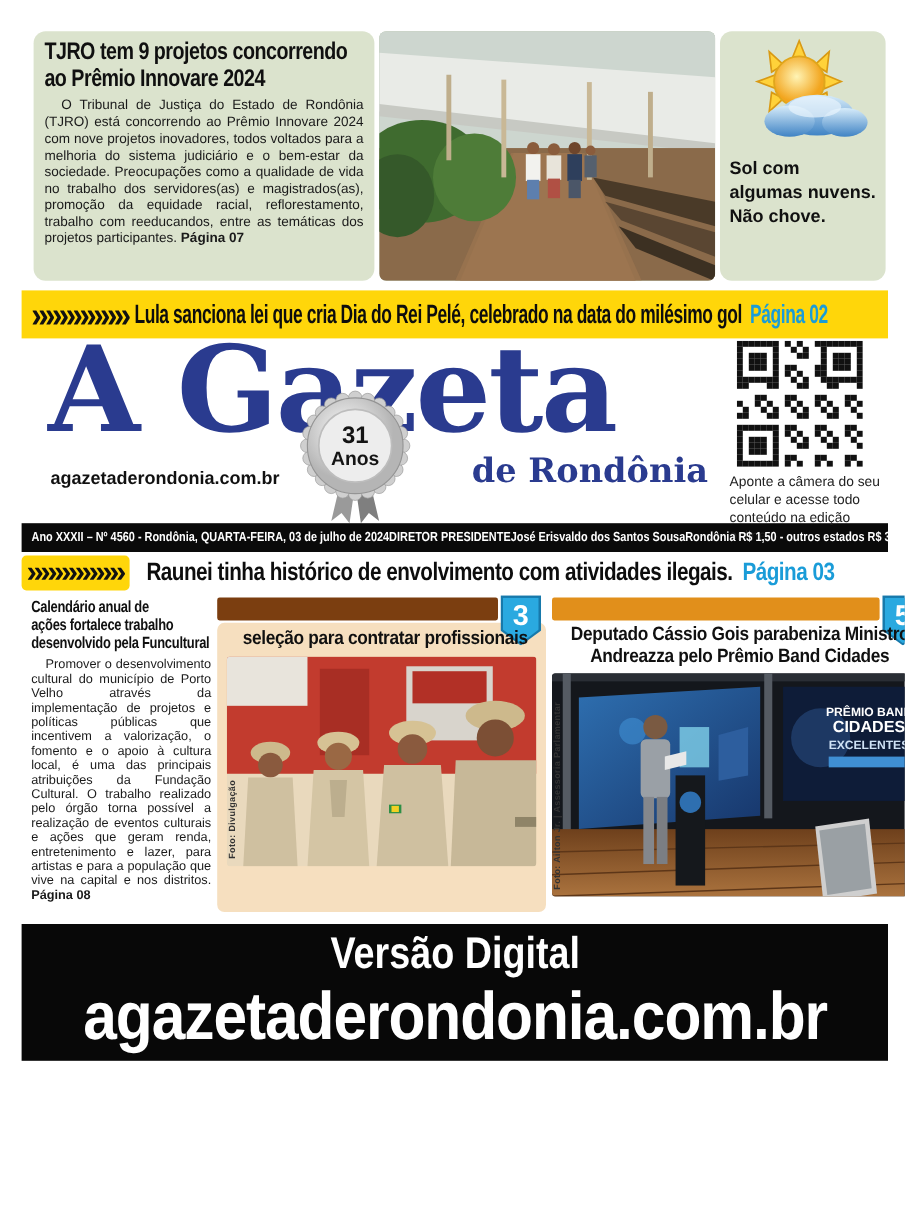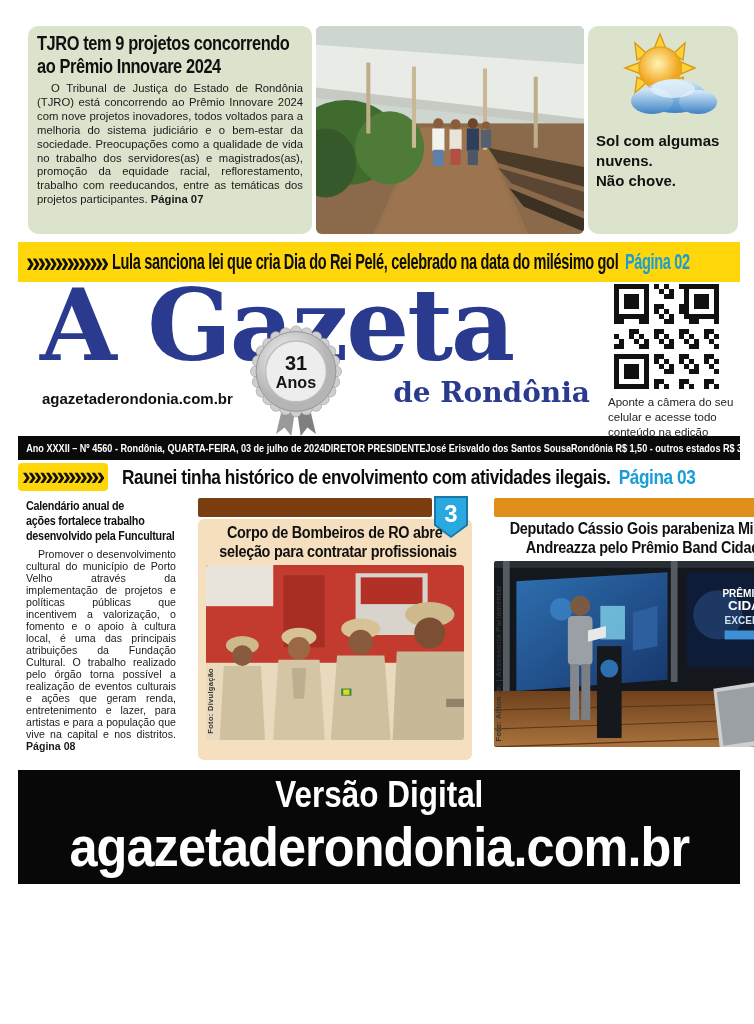--- a/index.html
+++ b/index.html
@@ -10,21 +10,21 @@
   .top-strip { display:flex; gap:4px; margin:26px 16px 0 28px; height:208px;border-radius:10px; }
   .green-panel { background:#dbe3cd; border-radius:10px; }
   .tjro-panel { width:284px; padding:6px 9px 4px 9px; }
   .tjro-title-line { font-weight:bold; font-size:20px; line-height:23px; color:#101010;
       white-space:nowrap; transform:scaleX(.82); transform-origin:0 50%; letter-spacing:-.5px; }
   .tjro-body { margin-top:4px; font-size:11.3px; line-height:13.9px; text-align:justify;
       color:#1a1a1a; text-indent:14px; }
   .pgref-inline { font-weight:bold; }
   .top-photo { flex:1; border-radius:6px; overflow:hidden; background:#cfd8c8; }
   .top-photo svg { display:block; width:100%; height:100%; }
-  .weather-panel { width:150px; padding:6px 8px; display:flex; flex-direction:column; align-items:center; }
+  .weather-panel { width:138px; padding:6px 8px; display:flex; flex-direction:column; align-items:center; }
   .weather-text { align-self:flex-start; font-weight:bold; font-size:15px; line-height:20px; color:#111; margin-top:4px; }
 
   
   .ticker-top { display:flex; align-items:center; margin:8px 14px 0 18px; height:40px;
       background:#ffd60a; padding:0 8px; }
   .chevrons { font-weight:bold; color:#111; font-size:26px; letter-spacing:-3px; line-height:1;
       transform:scaleY(1.15); }
   .chev-box { background:#ffd60a; border-radius:4px; padding:0 6px 2px 4px; margin-right:8px; }
   .ticker-text { font-weight:bold; color:#0d0d0d; font-size:22px; white-space:nowrap;
       transform:scaleX(.66); transform-origin:0 50%; letter-spacing:-.5px; margin-left:6px; }
@@ -49,21 +49,21 @@
   .info-row { display:flex; justify-content:space-between; align-items:center; height:24px;
       font-weight:bold; font-size:11px; white-space:nowrap; width:121%;
       transform:scaleX(.826); transform-origin:0 50%; padding:0 10px; }
 
   
   .headline { margin-top:4px; text-align:center; }
   .headline div { font-weight:bold; color:#e52528; font-size:60px; line-height:64px;
       white-space:nowrap; display:inline-block; transform:scaleX(.78); letter-spacing:-1px; }
 
   
-  .columns { display:flex; gap:22px; margin:4px 16px 0 26px; height:262px; }
+  .columns { display:flex; gap:5px; margin:4px 16px 0 26px; height:262px; }
   .col-left { width:150px; }
   .lc-title-line { font-weight:bold; font-size:13.5px; line-height:15px; color:#101010;
       white-space:nowrap; transform:scaleX(.8); transform-origin:0 50%; letter-spacing:-.3px; }
   .lc-body { margin-top:5px; font-size:10.6px; line-height:12px; text-align:justify; color:#1a1a1a; text-indent:12px; }
   .col-mid { width:274px; position:relative; }
   .col-right { flex:1; position:relative; }
   .bar { height:19px; border-radius:2px; }
   .bar-brown { background:#7b3e10; margin-right:40px; }
   .bar-orange { background:#e18f1b; margin-right:40px; }
   .page-badge { position:absolute; top:-2px; right:4px; width:34px; height:42px;
@@ -444,21 +444,20 @@
       <div class="lc-title-line">desenvolvido pela Funcultural</div>
       <div class="lc-body"><span>Promover o desenvolvimento cultural do município de Porto Velho através da implementação de projetos e políticas públicas que incentivem a valorização, o fomento e o apoio à cultura local, é uma das principais atribuições da Fundação Cultural. O trabalho realizado pelo órgão torna possível a realização de eventos culturais e ações que geram renda, entretenimento e lazer, para artistas e para a população que vive na capital e nos distritos. </span><span class="pgref-inline">Página 08</span></div>
     </div>
 
     <div class="col-mid">
       <div class="bar bar-brown"></div>
       <div class="page-badge">
         <div class="page-badge-inner">3</div>
       </div>
       <div class="mid-panel">
-        <div class="art-title-line"><span>Corpo de Bombeiros de RO abre</span></div>
         <div class="art-title-line"><span>seleção para contratar profissionais</span></div>
         <div class="photo-frame">
           <svg viewBox="0 0 260 170" preserveAspectRatio="xMidYMid slice">
             <rect width="260" height="170" fill="#e9d9bd"></rect>
             <rect width="260" height="95" fill="#c23b2e"></rect>
             <rect x="0" y="0" width="70" height="40" fill="#e8e4dc"></rect>
             <rect x="150" y="8" width="70" height="60" fill="#d8d4cc"></rect>
             <rect x="155" y="12" width="60" height="26" fill="#b23026"></rect>
             <rect x="80" y="10" width="40" height="70" fill="#a82e24"></rect>
             <g>

